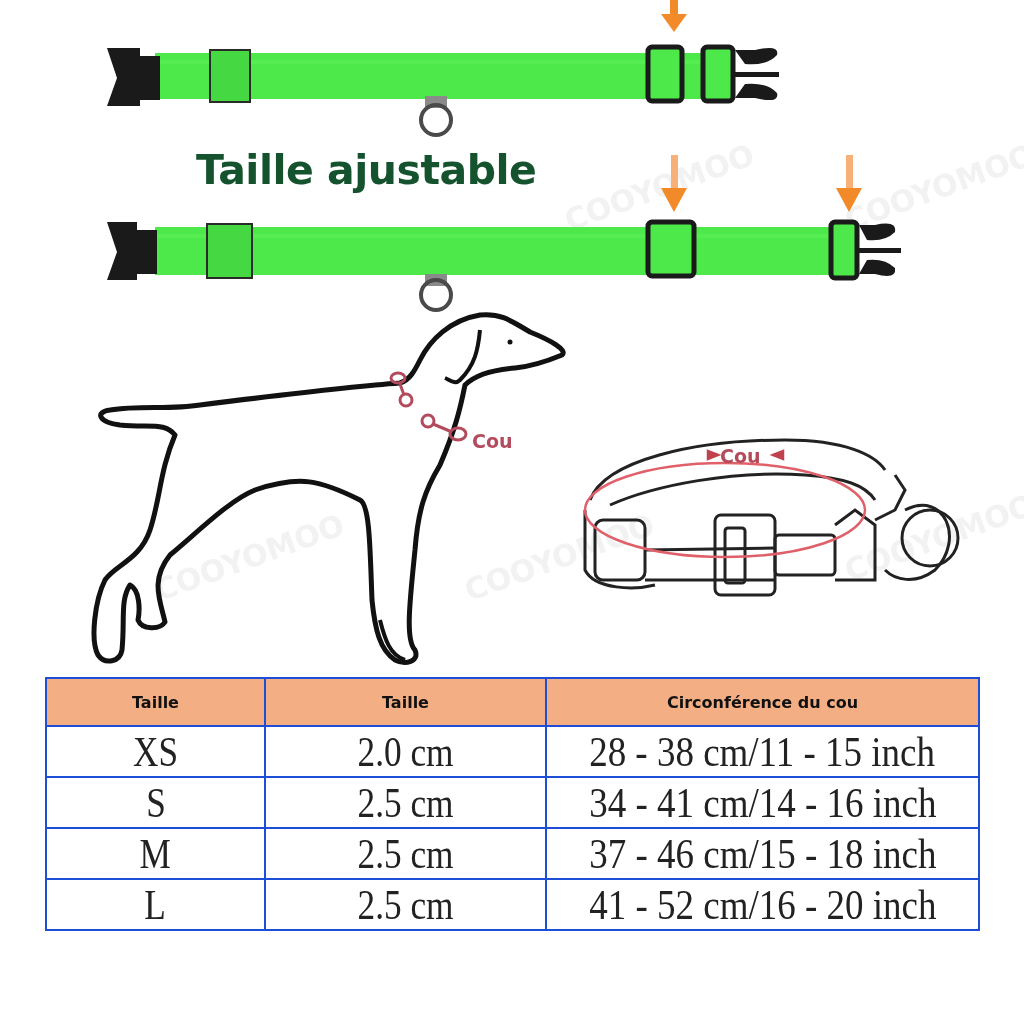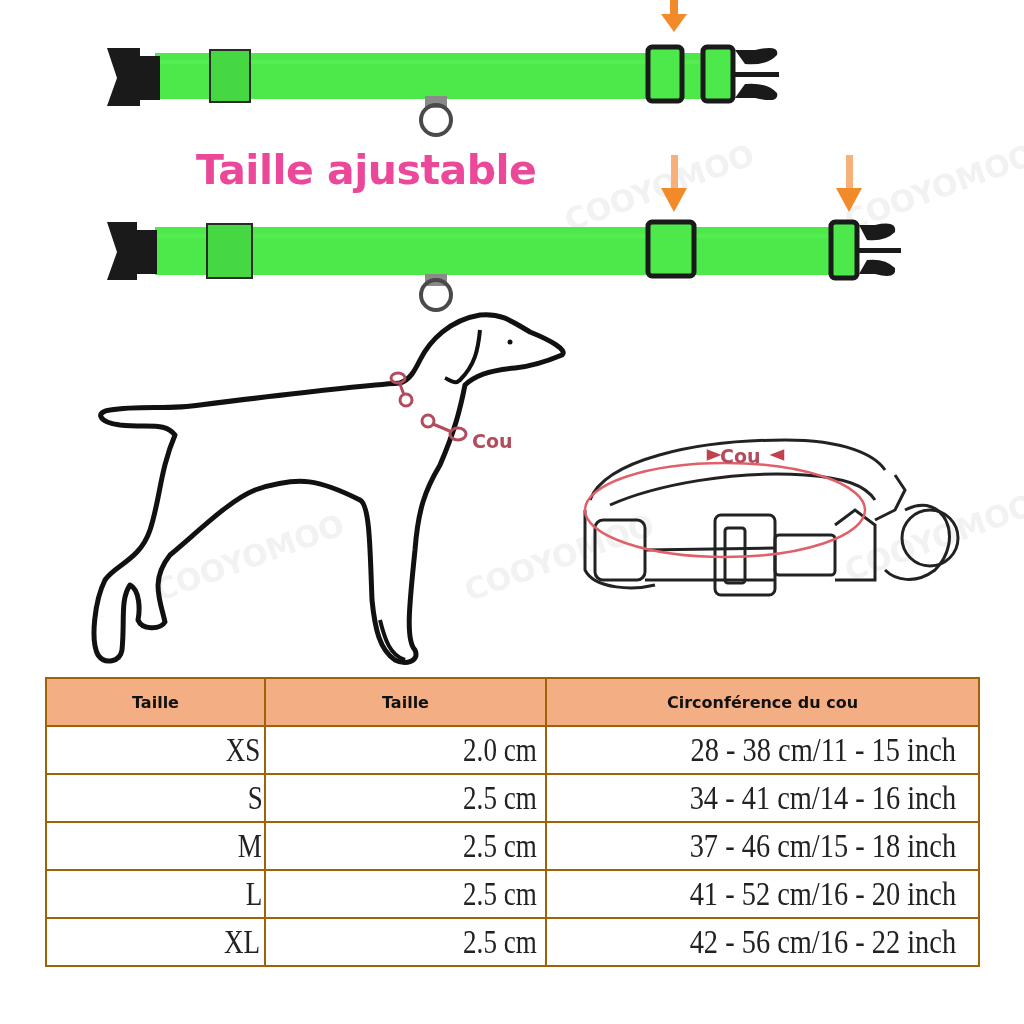--- a/index.html
+++ b/index.html
@@ -1,36 +1,35 @@
 <!DOCTYPE html>
 <html><head>
 <meta charset="utf-8">
 <style>
   html, body { margin:0; padding:0; background:#ffffff; }
   body { width:1024px; height:1024px; position:relative; overflow:hidden; font-family:"DejaVu Sans", sans-serif; }
   .abs { position:absolute; }
   .title {
     left:196px; top:146px; font-family:"DejaVu Sans", sans-serif; font-weight:bold;
-    font-size:41px; letter-spacing:-0.5px; color:#ec4899;
+    font-size:41px; letter-spacing:-0.5px; color:#14532d;
   }
   .cou-label { font-family:"DejaVu Sans", sans-serif; font-weight:bold; font-size:19px; color:#b24b5c; }
   .watermark { font-family:"DejaVu Sans", sans-serif; font-size:30px; color:#f2f2f2; transform:rotate(-20deg); font-weight:bold; }
   table.size {
     position:absolute; left:45px; top:677px; width:933px; border-collapse:collapse;
     table-layout:fixed;
   }
-  table.size th, table.size td { border:2px solid #a16207; text-align:center; padding:0; }
+  table.size th, table.size td { border:2px solid #1d4ed8; text-align:center; padding:0; }
   table.size th {
     background:#f3ae84; height:46px; font-family:"DejaVu Sans", sans-serif; font-weight:bold;
     font-size:16px; color:#111;
   }
   table.size td {
-    height:46px; font-family:"Liberation Serif", serif; font-size:33px; color:#222;
+    height:46px; font-family:"Liberation Serif", serif; font-size:43px; color:#222;
     transform-origin:center;
-    text-align:right;
   }
   table.size td span { display:inline-block; transform:scaleX(0.82); white-space:nowrap; }
   table.size td.circ span { transform:scaleX(0.86); }
 </style>
 </head>
 <body>
 
 <div class="abs watermark" style="left:560px;top:170px;">COOYOMOO</div>
 <div class="abs watermark" style="left:840px;top:170px;">COOYOMOO</div>
 <div class="abs watermark" style="left:150px;top:540px;">COOYOMOO</div>
@@ -159,19 +158,14 @@
     <tr>
       <td><span>M</span></td>
       <td><span>2.5 cm</span></td>
       <td class="circ"><span>37 - 46 cm/15 - 18 inch</span></td>
     </tr>
     <tr>
       <td><span>L</span></td>
       <td><span>2.5 cm</span></td>
       <td class="circ"><span>41 - 52 cm/16 - 20 inch</span></td>
     </tr>
-    <tr>
-      <td><span>XL</span></td>
-      <td><span>2.5 cm</span></td>
-      <td class="circ"><span>42 - 56 cm/16 - 22 inch</span></td>
-    </tr>
   </tbody>
 </table>
 
 </body></html>

